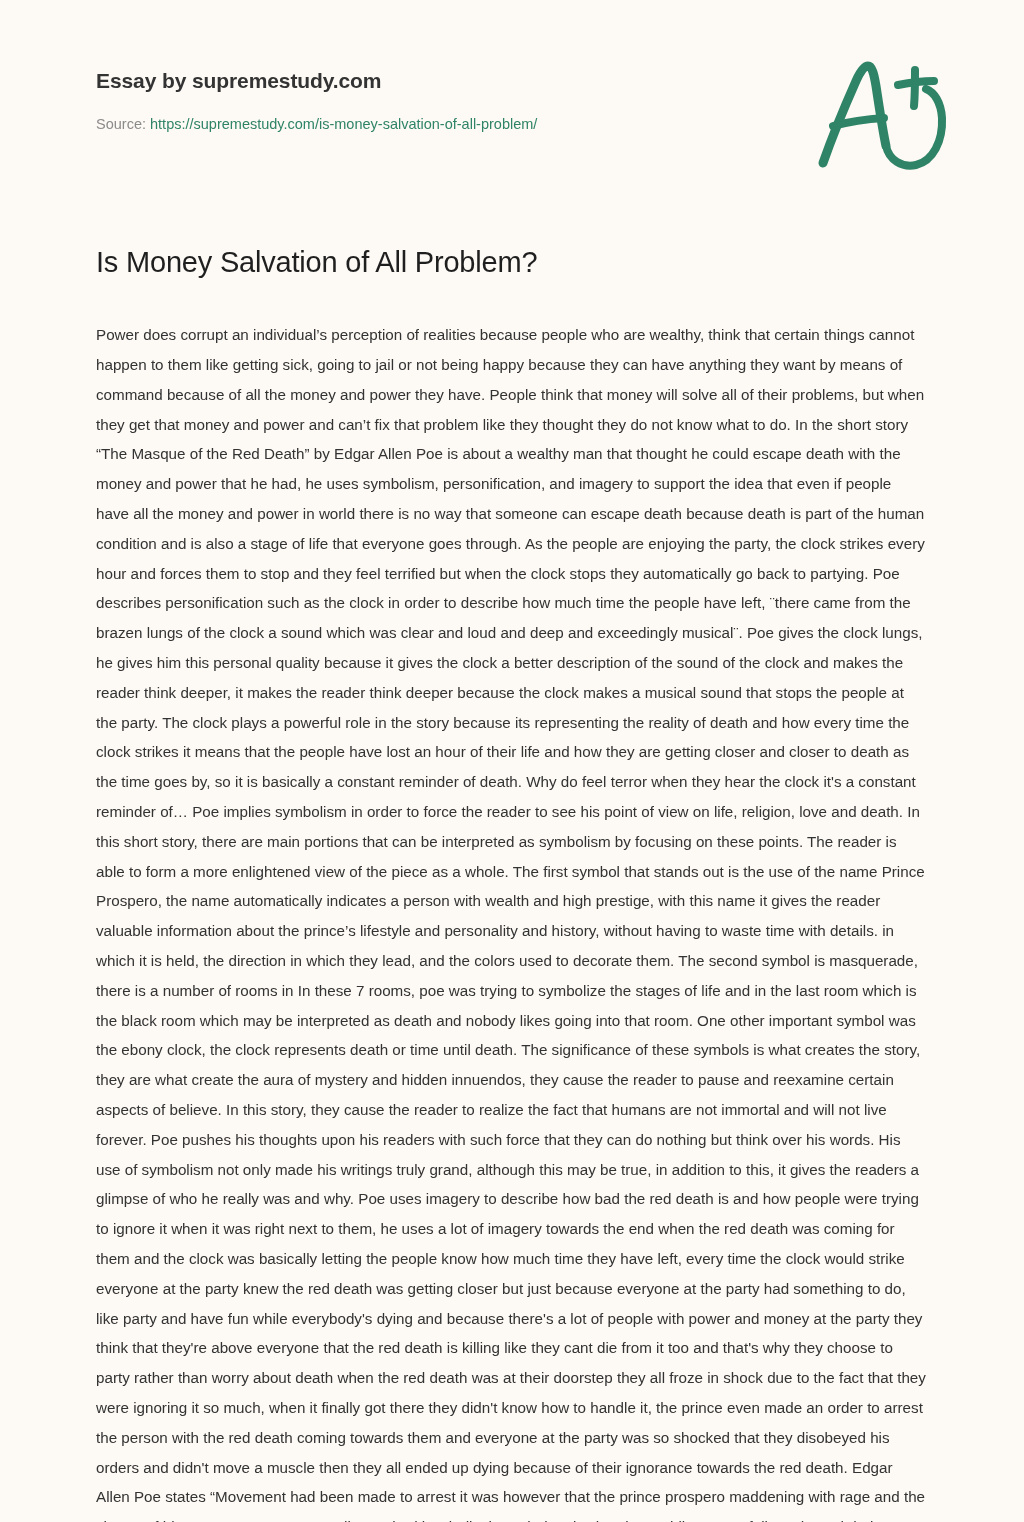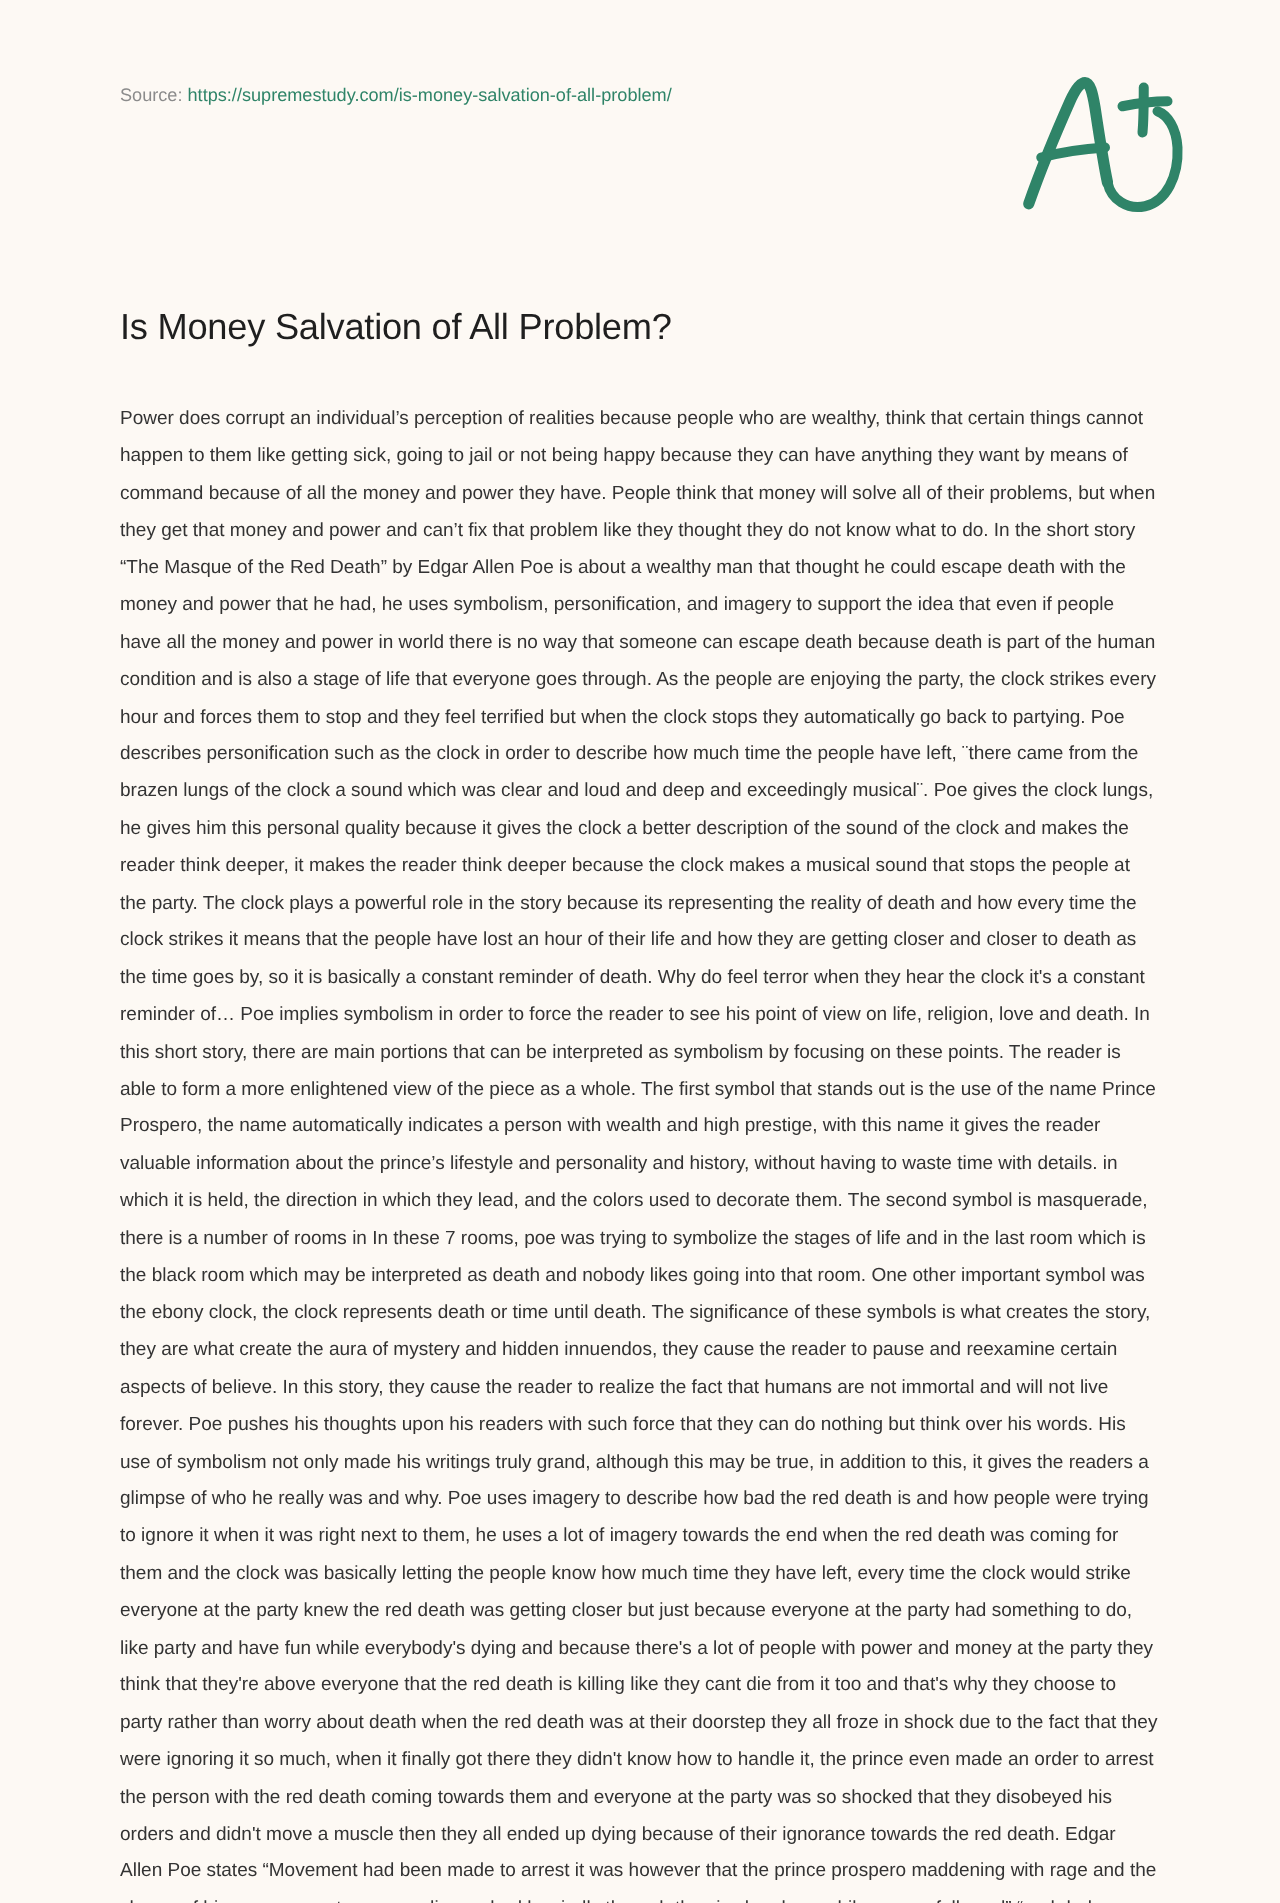--- a/index.html
+++ b/index.html
@@ -34,20 +34,21 @@
   }
   .brand-line {
     font-size: 21px;
     font-weight: bold;
     color: #333333;
     letter-spacing: -0.1px;
     line-height: 1.2;
     margin: 0;
   }
   .source-line {
+    margin-top: 22px;
     font-size: 14.5px;
     color: #8b8b8b;
     line-height: 1.3;
   }
   .source-label {
     color: #8b8b8b;
   }
   .source-url {
     color: #2f8468;
     text-decoration: none;
@@ -87,20 +88,21 @@
   }
 </style>
 </head>
 <body>
 
 <div class="page">
 
   <div class="header">
 
     <div class="header-text-block">
+      <div class="brand-line">Essay by supremestudy.com</div>
 
       <div class="source-line">
         <span class="source-label">Source:</span>
         <a class="source-url" href="#">https://supremestudy.com/is-money-salvation-of-all-problem/</a>
       </div>
     </div>
 
     <div class="logo">
       <svg viewBox="0 0 150 130" xmlns="http://www.w3.org/2000/svg" fill="none" stroke="#2f8468" stroke-linecap="round" stroke-linejoin="round">
 

